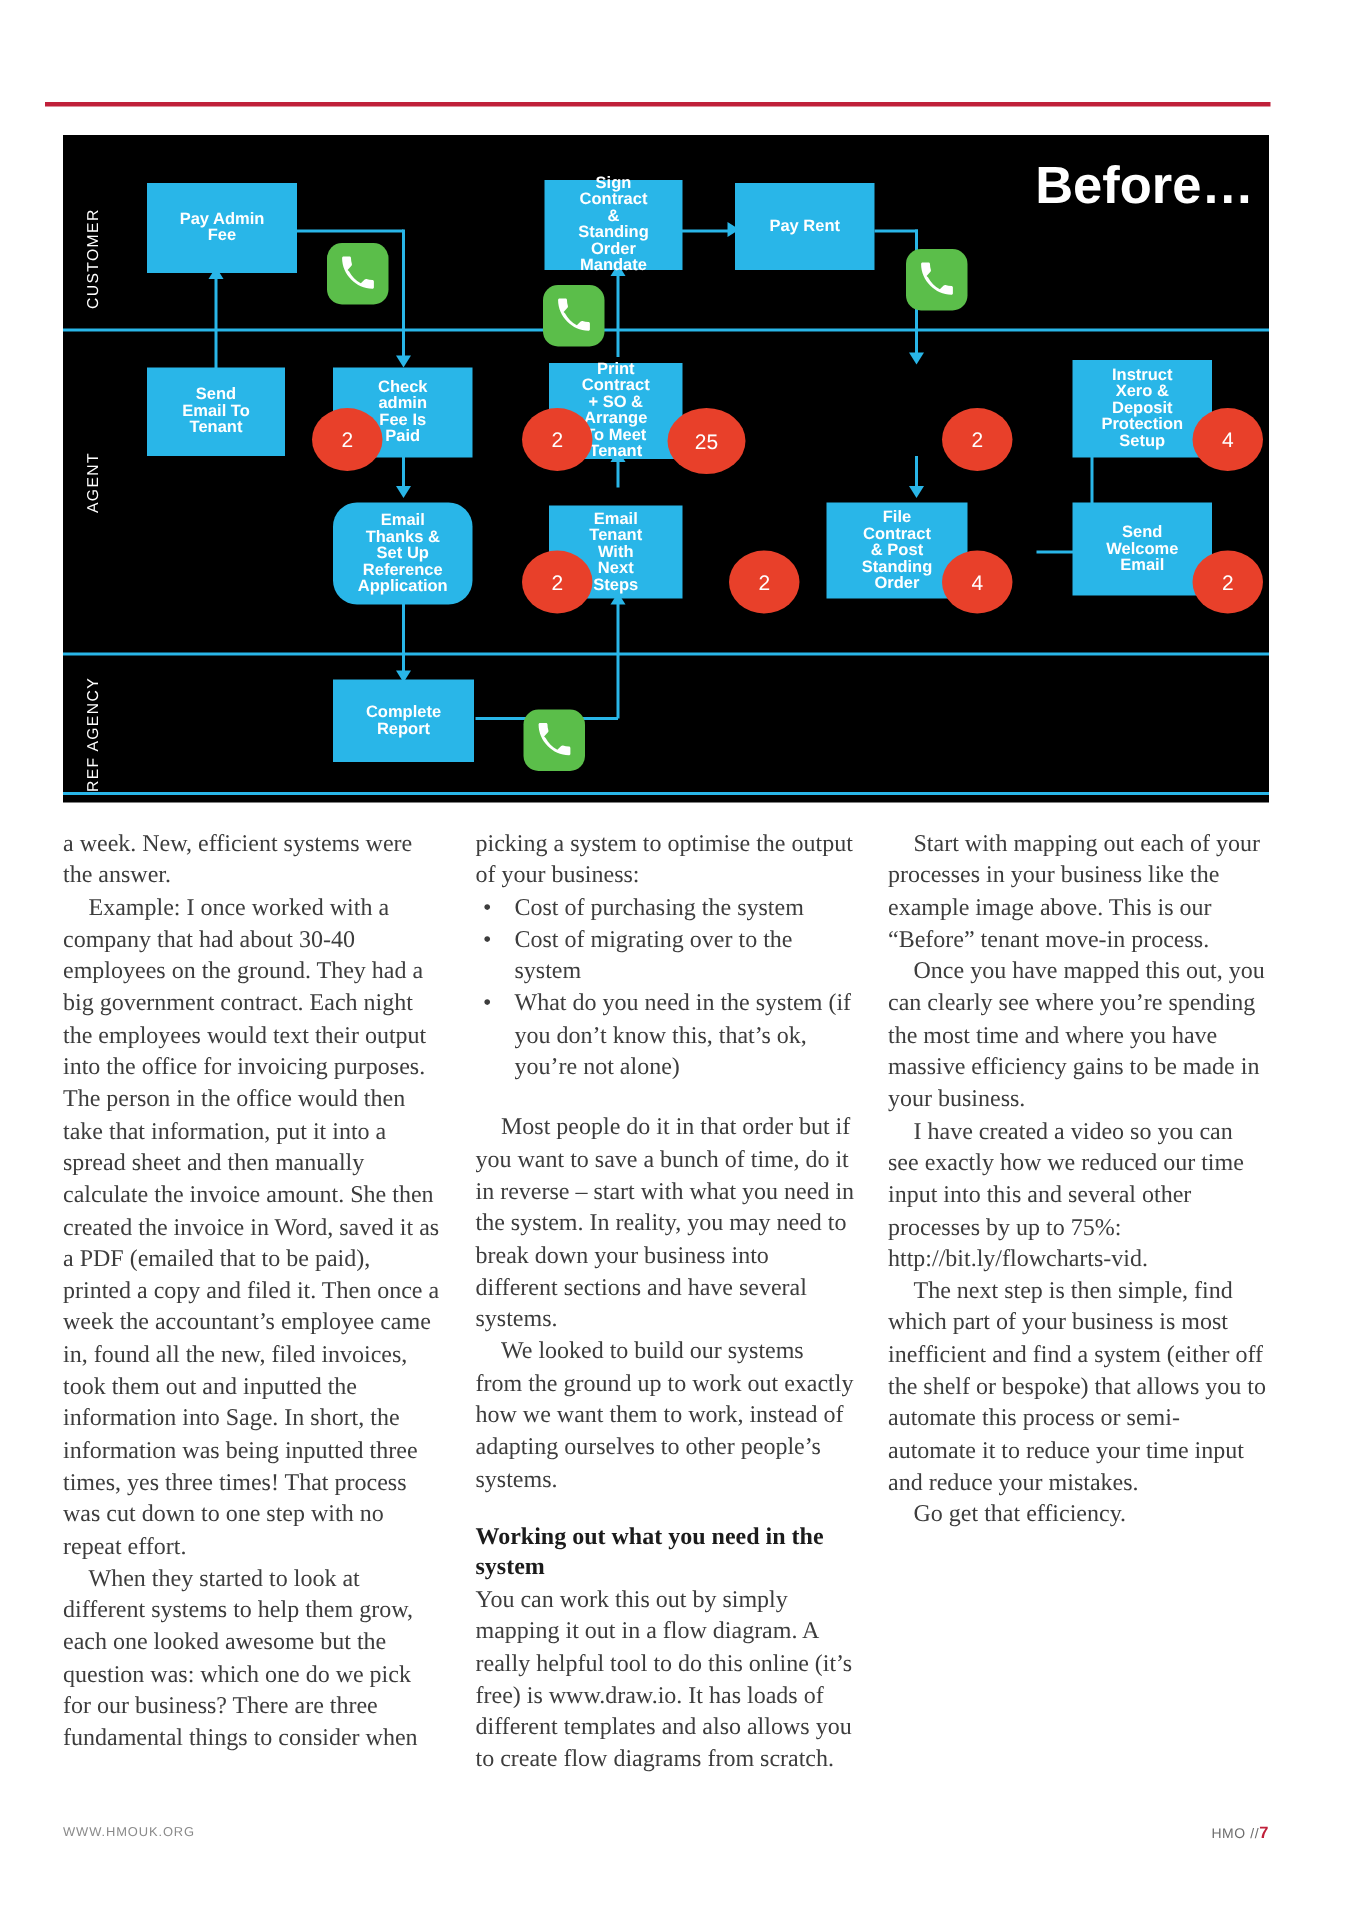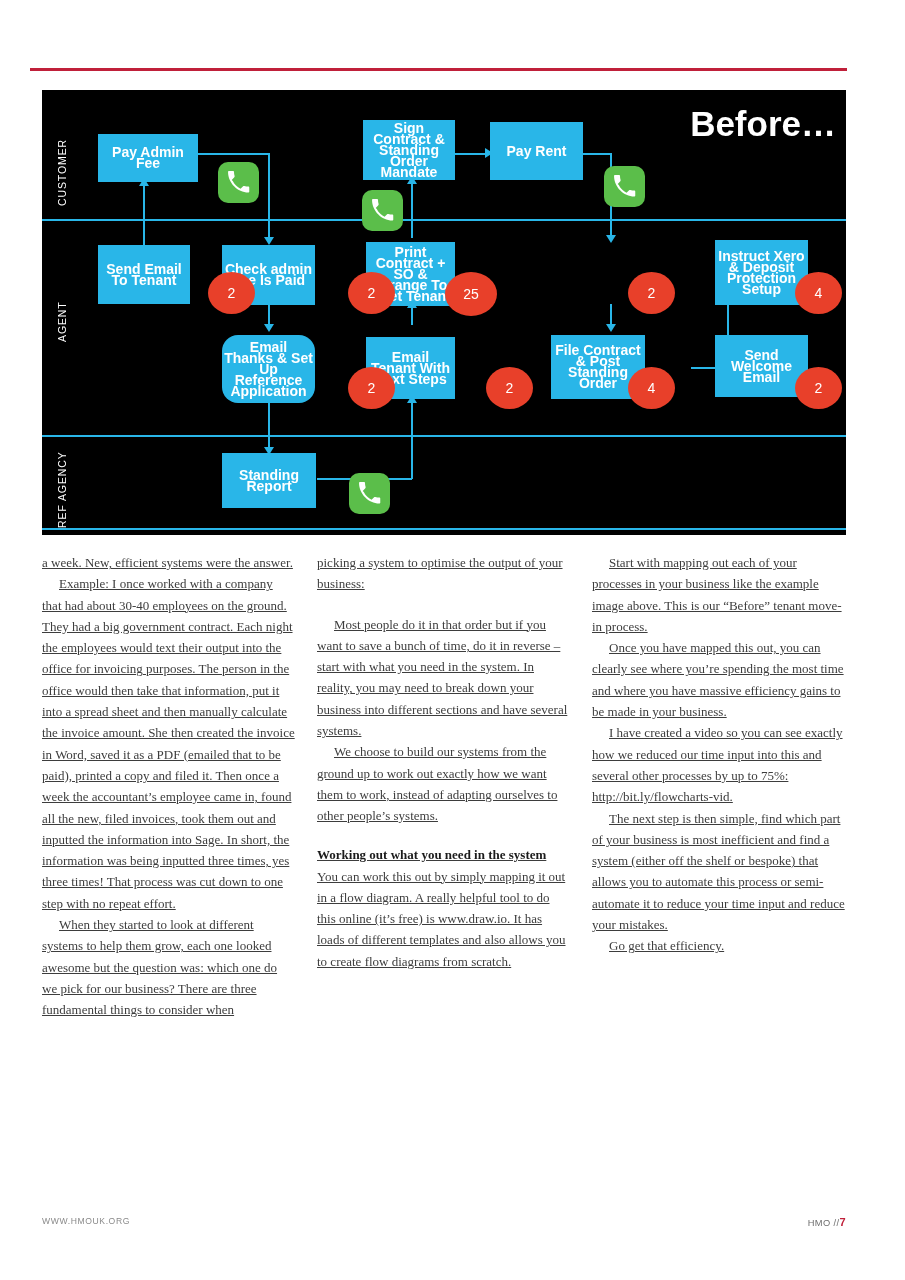--- a/index.html
+++ b/index.html
@@ -30,22 +30,22 @@
     writing-mode:vertical-rl; transform:rotate(180deg); white-space:nowrap;
   }
   .before-title{
     position:absolute; right:10px; top:14px;
     color:#ffffff; font-family:"Liberation Sans", sans-serif;
     font-size:35px; font-weight:bold; letter-spacing:0px;
   }
   .node{
     position:absolute; background:#29b6e8; color:#ffffff;
     font-family:"Liberation Sans", sans-serif; font-weight:bold;
-    font-size:14px; line-height:11px; text-align:center;
-    display:flex; align-items:center; justify-content:center; padding:2px;
+    font-size:11px; line-height:11px; text-align:center;
+    display:flex; align-items:center; justify-content:center; padding:20px;
     z-index:4;
   }
   .badge{
     position:absolute; background:#e8402a; color:#ffffff;
     border-radius:50%; font-family:"Liberation Sans", sans-serif;
     font-size:14px; display:flex; align-items:center; justify-content:center;
     z-index:6;
   }
   .phone{
     position:absolute; background:#5bbe4a; border-radius:10px;
@@ -58,21 +58,21 @@
   .arrow{ position:absolute; width:0; height:0; z-index:3; }
   .arrow.down{ border-left:5px solid transparent; border-right:5px solid transparent; border-top:8px solid #29b6e8; }
   .arrow.up{ border-left:5px solid transparent; border-right:5px solid transparent; border-bottom:8px solid #29b6e8; }
   .arrow.right{ border-top:5px solid transparent; border-bottom:5px solid transparent; border-left:8px solid #29b6e8; }
 
   
   .cols{
     position:absolute; left:42px; top:552px; width:804px; height:645px;
     display:flex; gap:22px;
   }
-  .col{ width:253px; font-size:13px; line-height:21.3px; color:#3d3d3d;text-decoration:underline; }
+  .col{ width:253px; font-size:16px; line-height:21.3px; color:#3d3d3d; }
   .col p{ text-align:left; }
   .col p.indent{ text-indent:17px; }
   .col ul{ list-style:none; margin:0; padding:0; }
   .col li{ position:relative; padding-left:26px; }
   .col li::before{
     content:"\2022"; position:absolute; left:5px; top:0; color:#3d3d3d;
   }
   .subhead{
     font-weight:bold; color:#1b1b1b; margin-top:18px; margin-bottom:1px;
     line-height:20px;
@@ -143,35 +143,35 @@
     <div class="conn v" style="left:568px; top:214px; height:25px;"></div>
     <div class="arrow down" style="left:564px; top:234px;"></div>
 
     <div class="conn h" style="left:649px; top:277px; width:37px;"></div>
     <div class="arrow right" style="left:682px; top:272px;"></div>
 
     <div class="conn v" style="left:685px; top:182px; height:96px;"></div>
     <div class="conn h" style="left:685px; top:182px; width:28px;"></div>
     <div class="arrow right" style="left:709px; top:177px;"></div>
 
-    <div class="node" style="left:56px; top:44px; width:100px; height:48px;">Pay Admin Fee</div>
+    <div class="node" style="left:56px; top:32px; width:100px; height:60px;">Pay Admin Fee</div>
     <div class="node" style="left:321px; top:30px; width:92px; height:60px;">Sign Contract &amp; Standing Order Mandate</div>
     <div class="node" style="left:448px; top:32px; width:93px; height:58px;">Pay Rent</div>
 
     <div class="node" style="left:56px; top:155px; width:92px; height:59px;">Send Email To Tenant</div>
     <div class="node" style="left:180px; top:155px; width:93px; height:60px;">Check admin Fee Is Paid</div>
     <div class="node" style="left:324px; top:152px; width:89px; height:64px;">Print Contract + SO &amp; Arrange To Meet Tenant</div>
     <div class="node" style="left:673px; top:150px; width:93px; height:65px;">Instruct Xero &amp; Deposit Protection Setup</div>
 
     <div class="node" style="left:180px; top:245px; width:93px; height:68px;border-radius:16px;">Email Thanks &amp; Set Up Reference Application</div>
     <div class="node" style="left:324px; top:247px; width:89px; height:62px;">Email Tenant With Next Steps</div>
     <div class="node" style="left:673px; top:245px; width:93px; height:62px;">Send Welcome Email</div>
     <div class="node" style="left:509px; top:245px; width:94px; height:64px;">File Contract &amp; Post Standing Order</div>
 
-    <div class="node" style="left:180px; top:363px; width:94px; height:55px;">Standing Report</div>
+    <div class="node" style="left:180px; top:363px; width:94px; height:55px;">Complete Report</div>
 
     <div class="badge" style="left:166px; top:277px; width:47px; height:42px; transform:translateY(-95px);">2</div>
     <div class="badge" style="left:306px; top:182px; width:47px; height:42px;">2</div>
     <div class="badge" style="left:403px; top:182px; width:52px; height:44px;">25</div>
     <div class="badge" style="left:586px; top:182px; width:47px; height:42px;">2</div>
     <div class="badge" style="left:753px; top:182px; width:47px; height:42px;">4</div>
 
     <div class="badge" style="left:306px; top:277px; width:47px; height:42px;">2</div>
     <div class="badge" style="left:444px; top:277px; width:47px; height:42px;">2</div>
     <div class="badge" style="left:586px; top:277px; width:47px; height:42px;">4</div>
@@ -203,23 +203,28 @@
   <div class="cols">
 
     <div class="col">
       <p>a week. New, efficient systems were the answer.</p>
       <p class="indent">Example: I once worked with a company that had about 30-40 employees on the ground.  They had a big government contract. Each night the employees would text their output into the office for invoicing purposes. The person in the office would then take that information, put it into a spread sheet and then manually calculate the invoice amount. She then created the invoice in Word, saved it as a PDF (emailed that to be paid), printed a copy and filed it. Then once a week the accountant’s employee came in, found all the new, filed invoices, took them out and inputted the information into Sage. In short, the information was being inputted three times, yes three times! That process was cut down to one step with no repeat effort.</p>
       <p class="indent">When they started to look at different systems to help them grow, each one looked awesome but the question was: which one do we pick for our business? There are three fundamental things to consider when</p>
     </div>
 
     <div class="col">
       <p>picking a system to optimise the output of your business:</p>
+      <ul>
+        <li>Cost of purchasing the system</li>
+        <li>Cost of migrating over to the system</li>
+        <li>What do you need in the system (if you don’t know this, that’s ok, you’re not alone)</li>
+      </ul>
       <div class="gap"></div>
       <p class="indent">Most people do it in that order but if you want to save a bunch of time, do it in reverse – start with what you need in the system. In reality, you may need to break down your business into different sections and have several systems.</p>
-      <p class="indent">We choose to build our systems from the ground up to work out exactly how we want them to work, instead of adapting ourselves to other people’s systems.</p>
+      <p class="indent">We looked to build our systems from the ground up to work out exactly how we want them to work, instead of adapting ourselves to other people’s systems.</p>
       <p class="subhead">Working out what you need in the system</p>
       <p>You can work this out by simply mapping it out in a flow diagram. A really helpful tool to do this online (it’s free) is www.draw.io. It has loads of different templates and also allows you to create flow diagrams from scratch.</p>
     </div>
 
     <div class="col">
       <p class="indent">Start with mapping out each of your processes in your business like the example image above. This is our “Before” tenant move-in process.</p>
       <p class="indent">Once you have mapped this out, you can clearly see where you’re spending the most time and where you have massive efficiency gains to be made in your business.</p>
       <p class="indent">I have created a video so you can see exactly how we reduced our time input into this and several other processes by up to 75%: http://bit.ly/flowcharts-vid.</p>
       <p class="indent">The next step is then simple, find which part of your business is most inefficient and find a system (either off the shelf or bespoke) that allows you to automate this process or semi-automate it to reduce your time input and reduce your mistakes.</p>
       <p class="indent">Go get that efficiency.</p>

